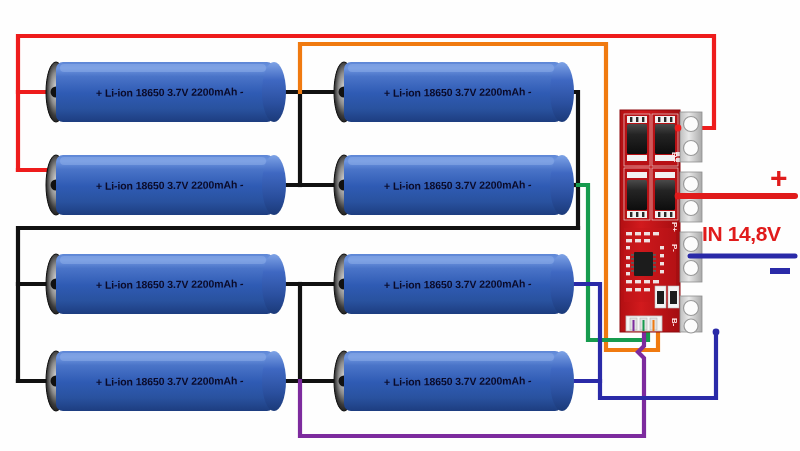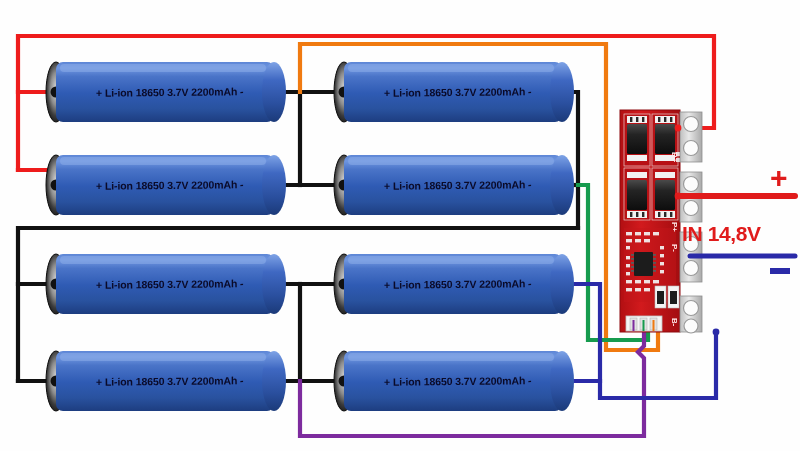--- a/index.html
+++ b/index.html
@@ -309,16 +309,16 @@
 <div class="batt-label" style="left:96px;  top:86px;">+ Li-ion  18650 3.7V 2200mAh -</div>
 <div class="batt-label" style="left:384px; top:86px;">+ Li-ion  18650 3.7V 2200mAh -</div>
 <div class="batt-label" style="left:96px;  top:179px;">+ Li-ion  18650 3.7V 2200mAh -</div>
 <div class="batt-label" style="left:384px; top:179px;">+ Li-ion  18650 3.7V 2200mAh -</div>
 <div class="batt-label" style="left:96px;  top:278px;">+ Li-ion  18650 3.7V 2200mAh -</div>
 <div class="batt-label" style="left:384px; top:278px;">+ Li-ion  18650 3.7V 2200mAh -</div>
 <div class="batt-label" style="left:96px;  top:375px;">+ Li-ion  18650 3.7V 2200mAh -</div>
 <div class="batt-label" style="left:384px; top:375px;">+ Li-ion  18650 3.7V 2200mAh -</div>
 
 <div class="io-text sign" style="left:770px; top:163px;">+</div>
-<div class="io-text" id="in-label" style="left:682px; top:222px;">IN 14,8V</div>
+<div class="io-text" id="in-label" style="left:702px; top:222px;">IN 14,8V</div>
 <div class="minus-bar" style="left:770px; top:268px; width:20px; height:6px;"></div>
 
 </div>
 
 </body></html>

